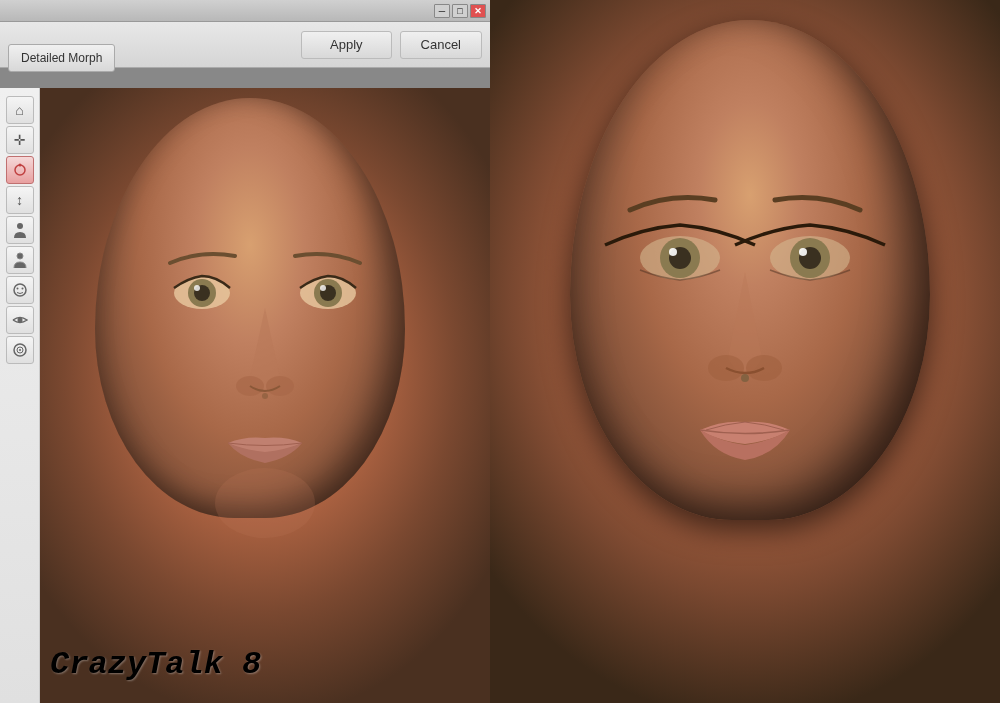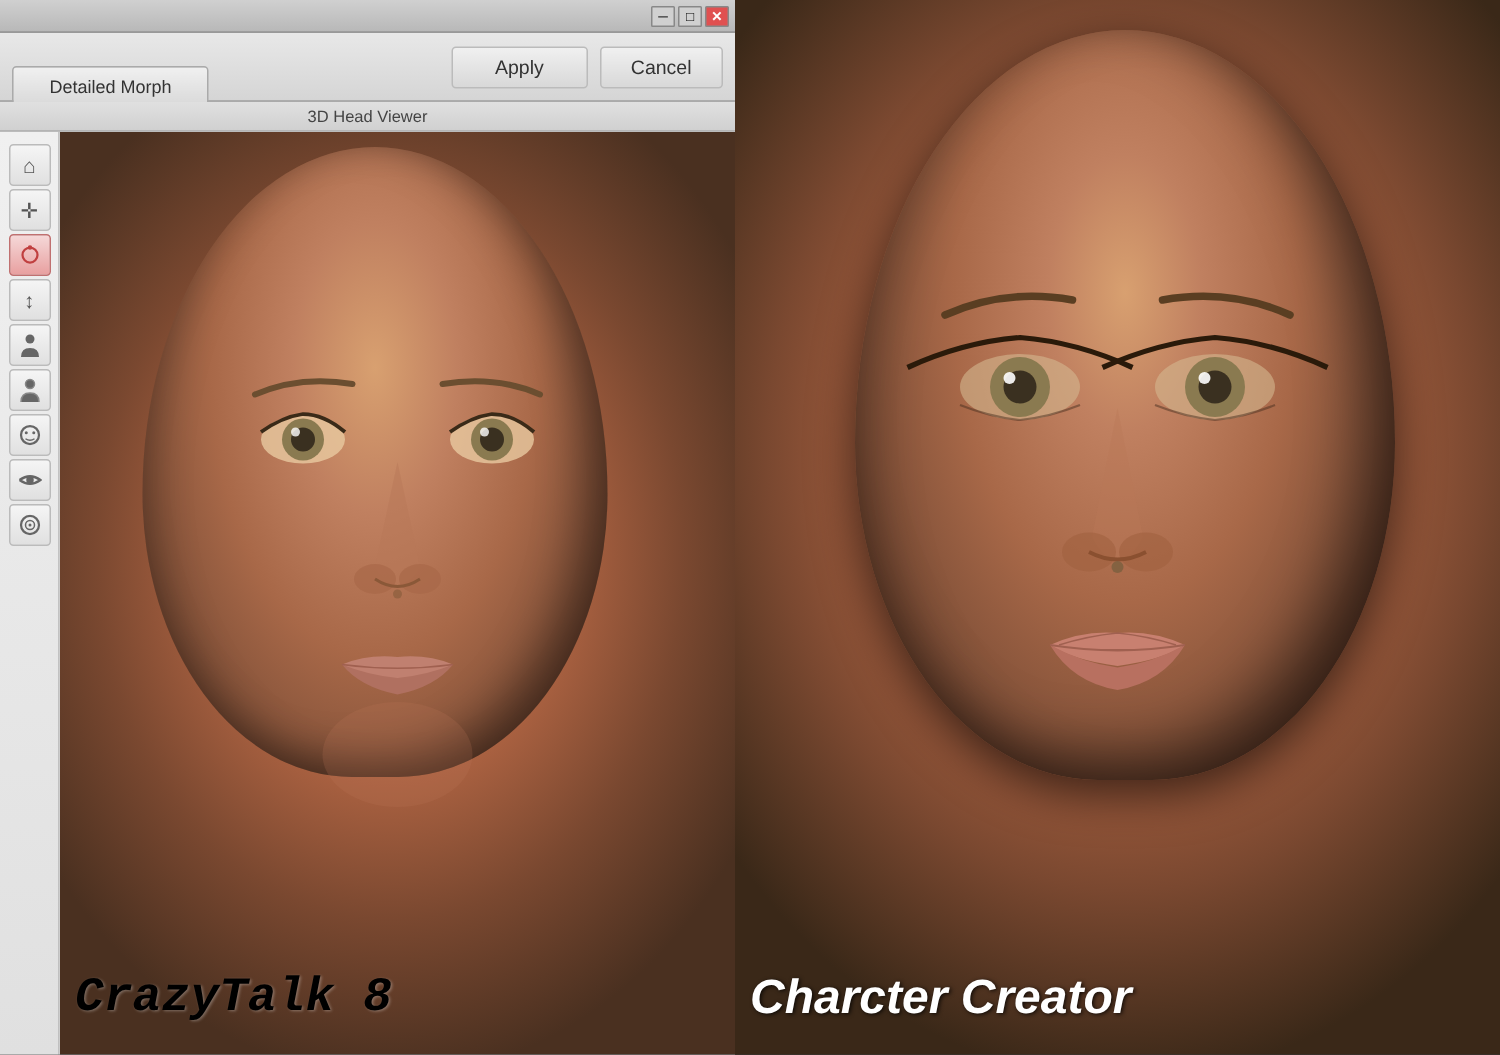--- a/index.html
+++ b/index.html
@@ -70,21 +70,21 @@
       border-bottom: 1px solid #aaa;
       display: flex;
       align-items: center;
       padding: 0 8px;
       gap: 8px;
       z-index: 10;
     }
 
     .toolbar-btn {
       height: 28px;
-      padding: 0 24px;
+      padding: 0 12px;
       background: linear-gradient(to bottom, #f0f0f0, #d8d8d8);
       border: 1px solid #aaa;
       border-radius: 3px;
       font-size: 12px;
       cursor: pointer;
       color: #333;
       margin-top: 26px;
     }
 
     .toolbar-spacer {
@@ -281,23 +281,20 @@
     </div>
   </div>
 
   <div class="toolbar">
     <button class="toolbar-btn">Detailed Morph</button>
     <div class="toolbar-spacer"></div>
     <button class="apply-btn">Apply</button>
     <button class="cancel-btn">Cancel</button>
   </div>
 
-  <div class="viewer-label">
-    <span>3D Head Viewer</span>
-  </div>
 
   <div class="left-sidebar">
     <div class="tool-btn">⌂</div>
     <div class="tool-btn">✛</div>
     <div class="tool-btn tool-btn-red">
       <svg width="16" height="16" viewBox="0 0 16 16" fill="none">
         <circle cx="8" cy="8" r="5" stroke="#c04040" stroke-width="1.5" fill="none"></circle>
         <circle cx="8" cy="3" r="1.5" fill="#c04040"></circle>
       </svg>
     </div>
@@ -417,14 +414,13 @@
 
     <circle cx="255" cy="378" r="4" fill="#806040" opacity="0.9"></circle>
 
     <path d="M210 430 Q232 420 255 422 Q278 420 300 430 Q285 440 255 444 Q225 440 210 430Z" fill="#c88070"></path>
     <path d="M210 430 Q232 442 255 445 Q278 442 300 430 Q285 455 255 460 Q225 455 210 430Z" fill="#b87060"></path>
     <path d="M210 430 Q255 437 300 430" stroke="#a06050" stroke-width="1.5" fill="none"></path>
 
     <path d="M216 430 Q235 424 255 422 Q275 424 294 430" stroke="#a06050" stroke-width="1" fill="none"></path>
   </svg>
 
-  <div class="app-label-right">Charcter Creator</div>
 </div>
 
 </body></html>

